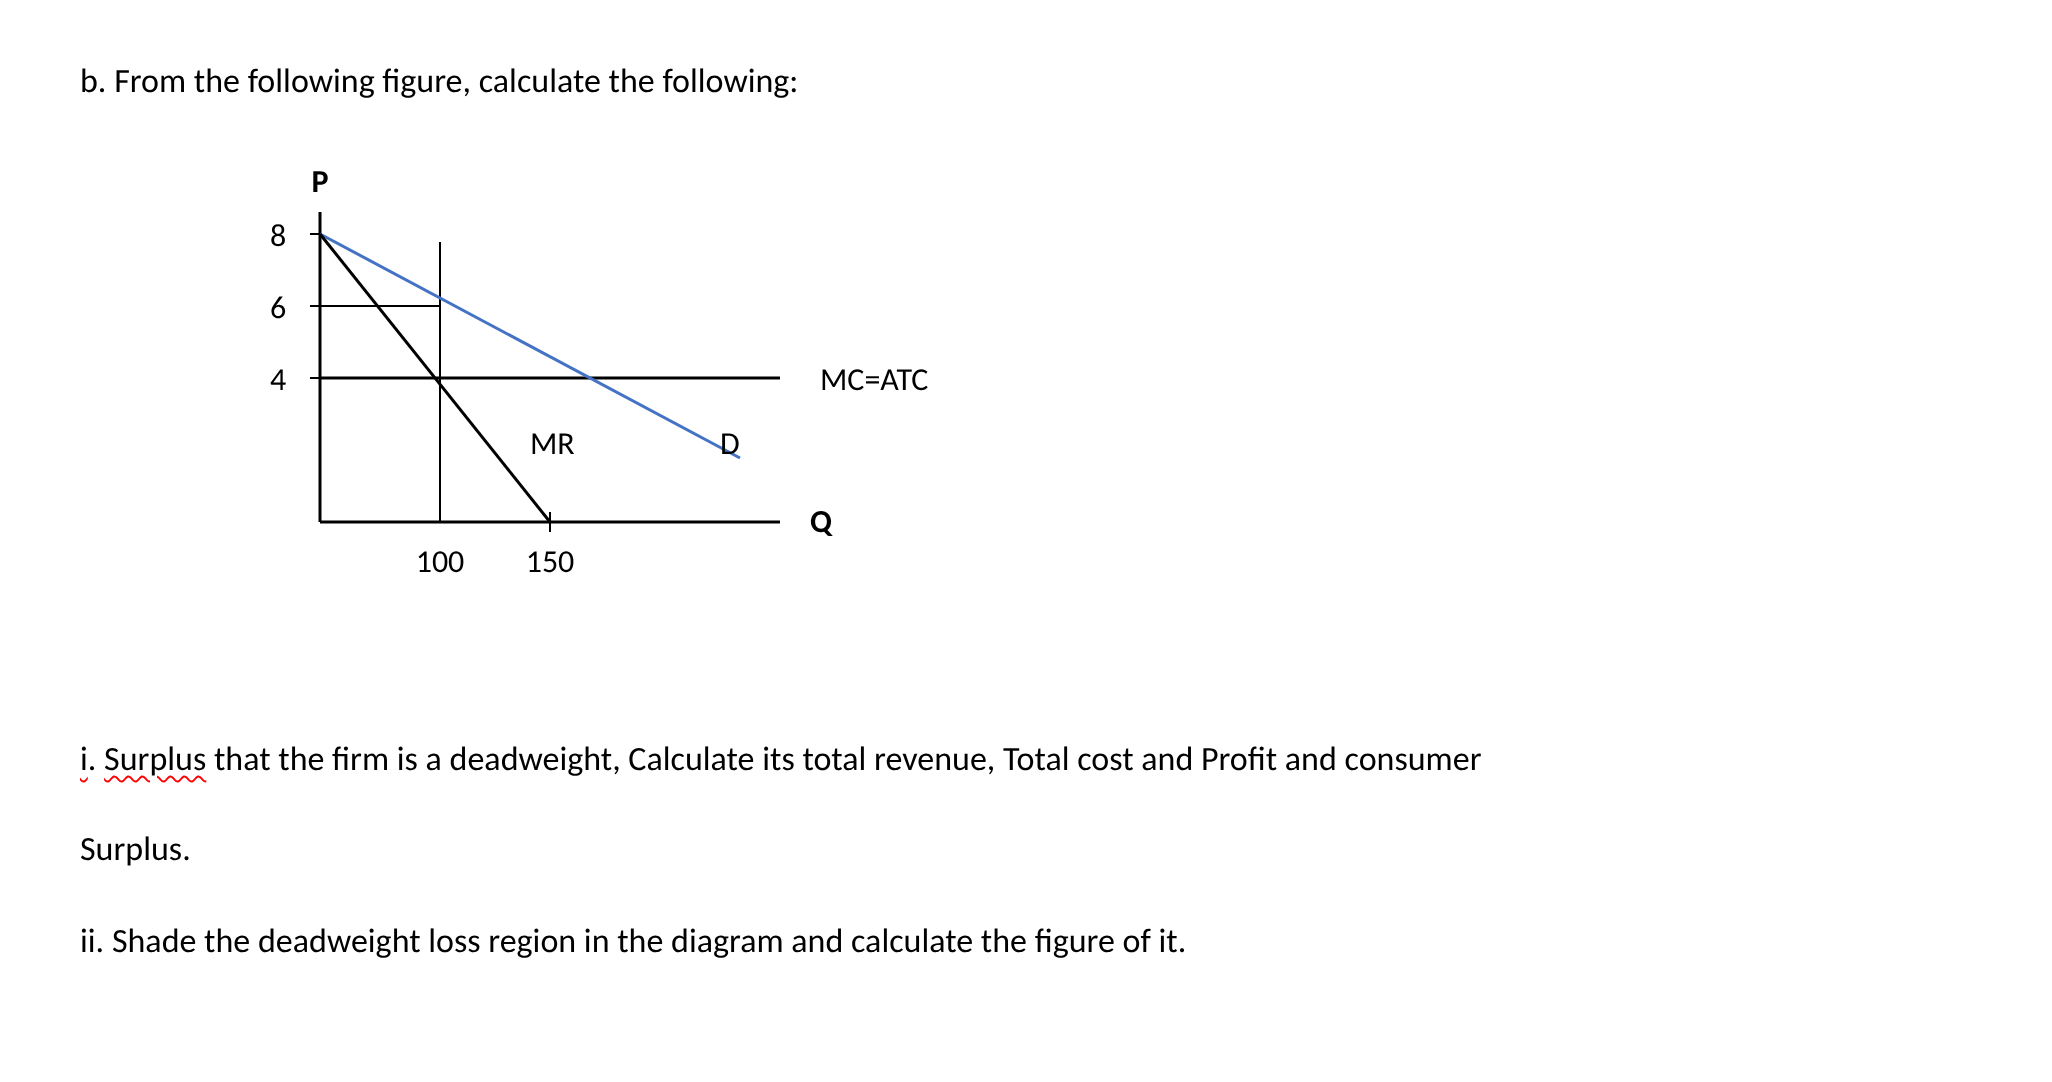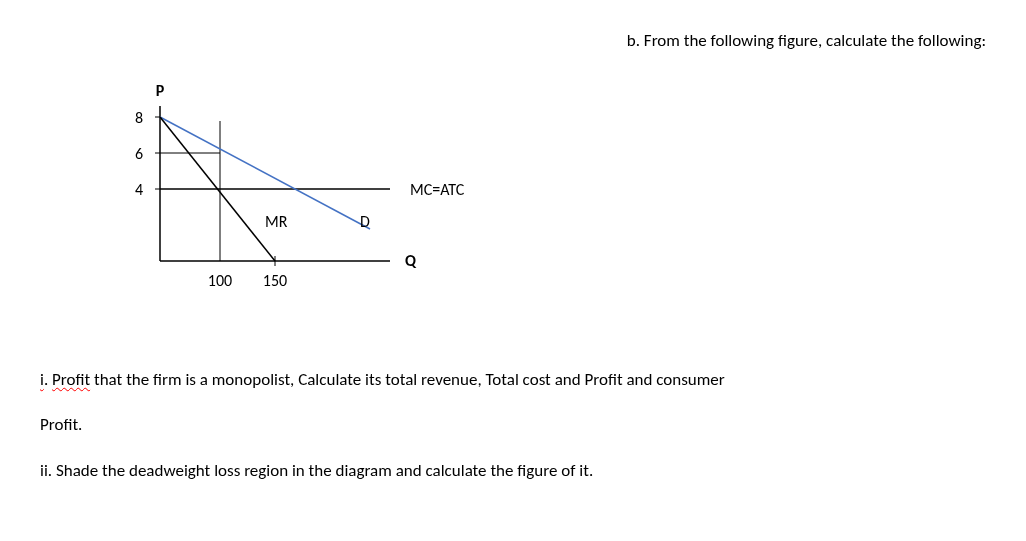--- a/index.html
+++ b/index.html
@@ -10,21 +10,20 @@
     body {
       font-family: 'Calibri', 'Segoe UI', sans-serif;
       font-size: 17px;
       color: #000;
       padding: 30px 40px;
       background: #fff;
       width: 1026px;
     }
     .question-intro {
       margin-bottom: 30px;
-      text-align: right;
     }
     .chart-container {
       margin-left: 60px;
       margin-bottom: 40px;
       position: relative;
       width: 400px;
       height: 240px;
     }
     .chart-svg {
       overflow: visible;
@@ -88,16 +87,16 @@
     <text x="260" y="146" class="curve-label">D</text>
 
     <line x1="60" y1="36" x2="175" y2="180" stroke="#000" stroke-width="1.5"></line>
     <text x="165" y="146" class="curve-label">MR</text>
 
     <text x="305" y="185" class="axis-label">Q</text>
   </svg>
 </div>
 
 <div class="sub-question">
-  <span class="spell-error">i</span><span>. </span><span class="spell-error">Profit</span><span> that the firm is a monopolist, Calculate its total revenue, Total cost and Profit and consumer</span>
+  <span class="spell-error">i</span><span>. </span><span class="spell-error">Surplus</span><span> that the firm is a deadweight, Calculate its total revenue, Total cost and Profit and consumer</span>
 </div>
-<div class="sub-question">Profit.</div>
+<div class="sub-question">Surplus.</div>
 <div class="sub-question">ii. Shade the deadweight loss region in the diagram and calculate the figure of it.</div>
 
 </body></html>

